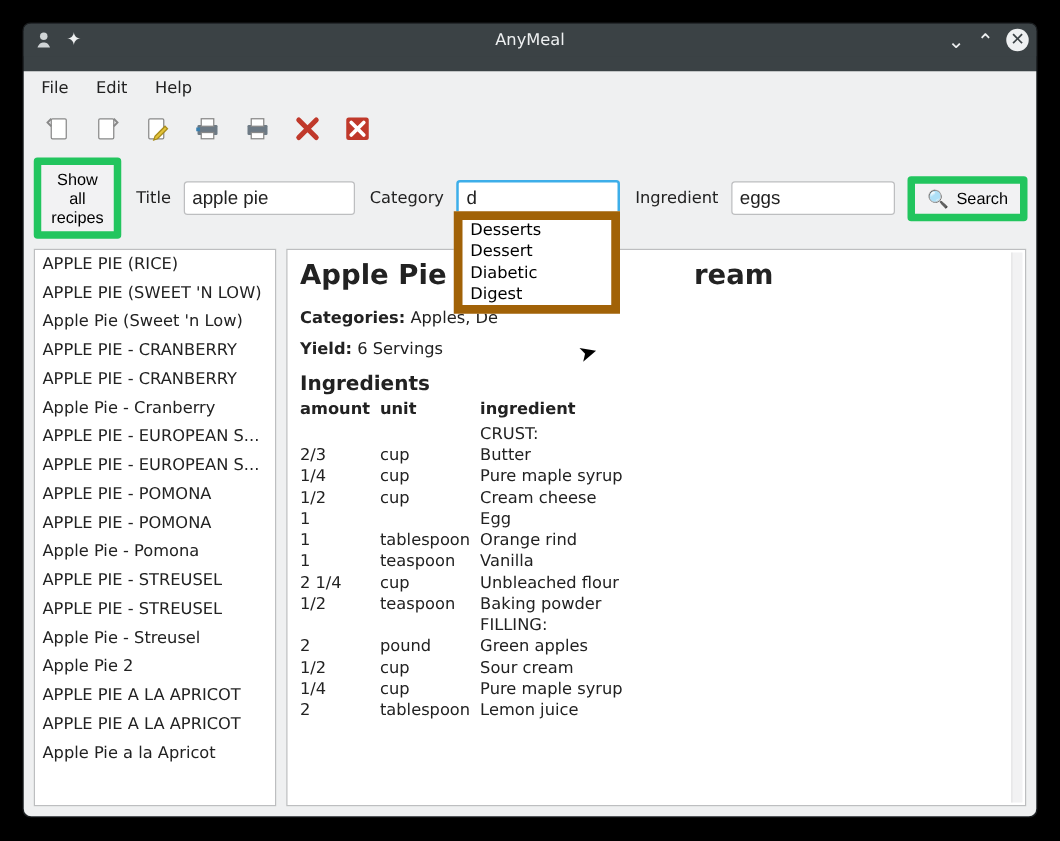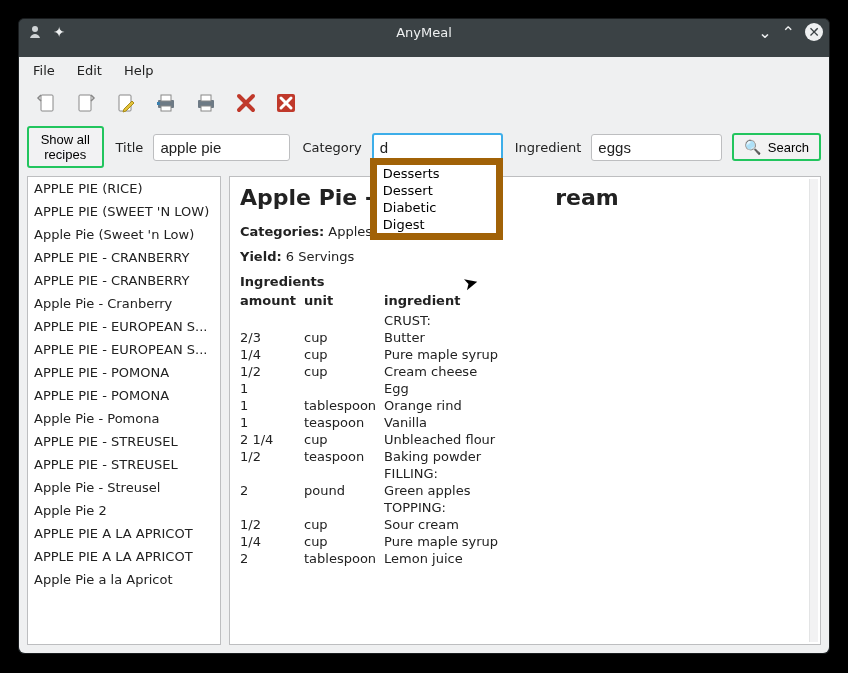--- a/index.html
+++ b/index.html
@@ -51,21 +51,21 @@
 }
 .menubar span { cursor: default; }
 .toolbar {
   display: flex; gap: 14px; padding: 6px 14px; align-items: center;
 }
 .toolbar .tb { width: 26px; height: 26px; display:flex;align-items:center;justify-content:center; }
 .filterbar {
   display: flex; align-items: center; gap: 6px; padding: 4px 8px;
 }
 .btn {
-  border: 2px solid #22c55e; background: #f2f2f3; border-radius: 3px;
+  border: 6px solid #22c55e; background: #f2f2f3; border-radius: 3px;
   padding: 4px 8px; font-size: 13px; display: inline-flex; align-items: center; gap: 6px;
 }
 .label { padding: 0 4px 0 6px; color: #222; }
 .input {
   border: 1px solid #bdbec0; background: #fff; border-radius: 3px;
   padding: 4px 6px; font-size: 15px; color: #222;
 }
 #title-input { width: 137px; }
 .category-wrap { position: relative; }
 #category-input {
@@ -89,21 +89,21 @@
   flex: 1; border: 1px solid #bdbec0; background: #fff; overflow: hidden;
   position: relative; padding: 8px 10px; color:#222;
 }
 .detail-pane::after {
   content: ""; position: absolute; right: 2px; top: 2px; bottom: 2px; width: 8px;
   background: #f2f2f3; border-left: 1px solid #e3e4e5;
 }
 .detail-pane h1 { font-size: 22px; font-weight: bold; margin-bottom: 14px; }
 .detail-pane .kv { margin-bottom: 10px; }
 .detail-pane .kv b { font-weight: bold; }
-.detail-pane h2 { font-size: 13px; font-weight: bold; margin: 8px 0 2px 0; }
+.detail-pane h2 { font-size: 16px; font-weight: bold; margin: 8px 0 2px 0; }
 .ing-table { border-collapse: collapse; }
 .ing-table th { font-weight: bold; text-align: left; padding: 2px 8px 4px 0; }
 .ing-table td { padding: 1px 8px 1px 0; vertical-align: top; }
 .ing-table td.amt { width:56px; }
 .ing-table td.unit { width:76px; }
 .autocomplete-pop {
   position: absolute; left: -2px; top: 25px; width: 133px;
   background: #fff; border: 7px solid #a16207; z-index: 20;
 }
 .autocomplete-pop .opt { padding: 1px 6px; }
@@ -308,25 +308,20 @@
                 <td class="amt"></td>
                 <td class="unit"></td>
                 <td>FILLING:</td>
               </tr>
               <tr>
                 <td class="amt">2</td>
                 <td class="unit">pound</td>
                 <td>Green apples</td>
               </tr>
               <tr>
-                <td class="amt"></td>
-                <td class="unit"></td>
-                <td>TOPPING:</td>
-              </tr>
-              <tr>
                 <td class="amt">1/2</td>
                 <td class="unit">cup</td>
                 <td>Sour cream</td>
               </tr>
               <tr>
                 <td class="amt">1/4</td>
                 <td class="unit">cup</td>
                 <td>Pure maple syrup</td>
               </tr>
               <tr>

